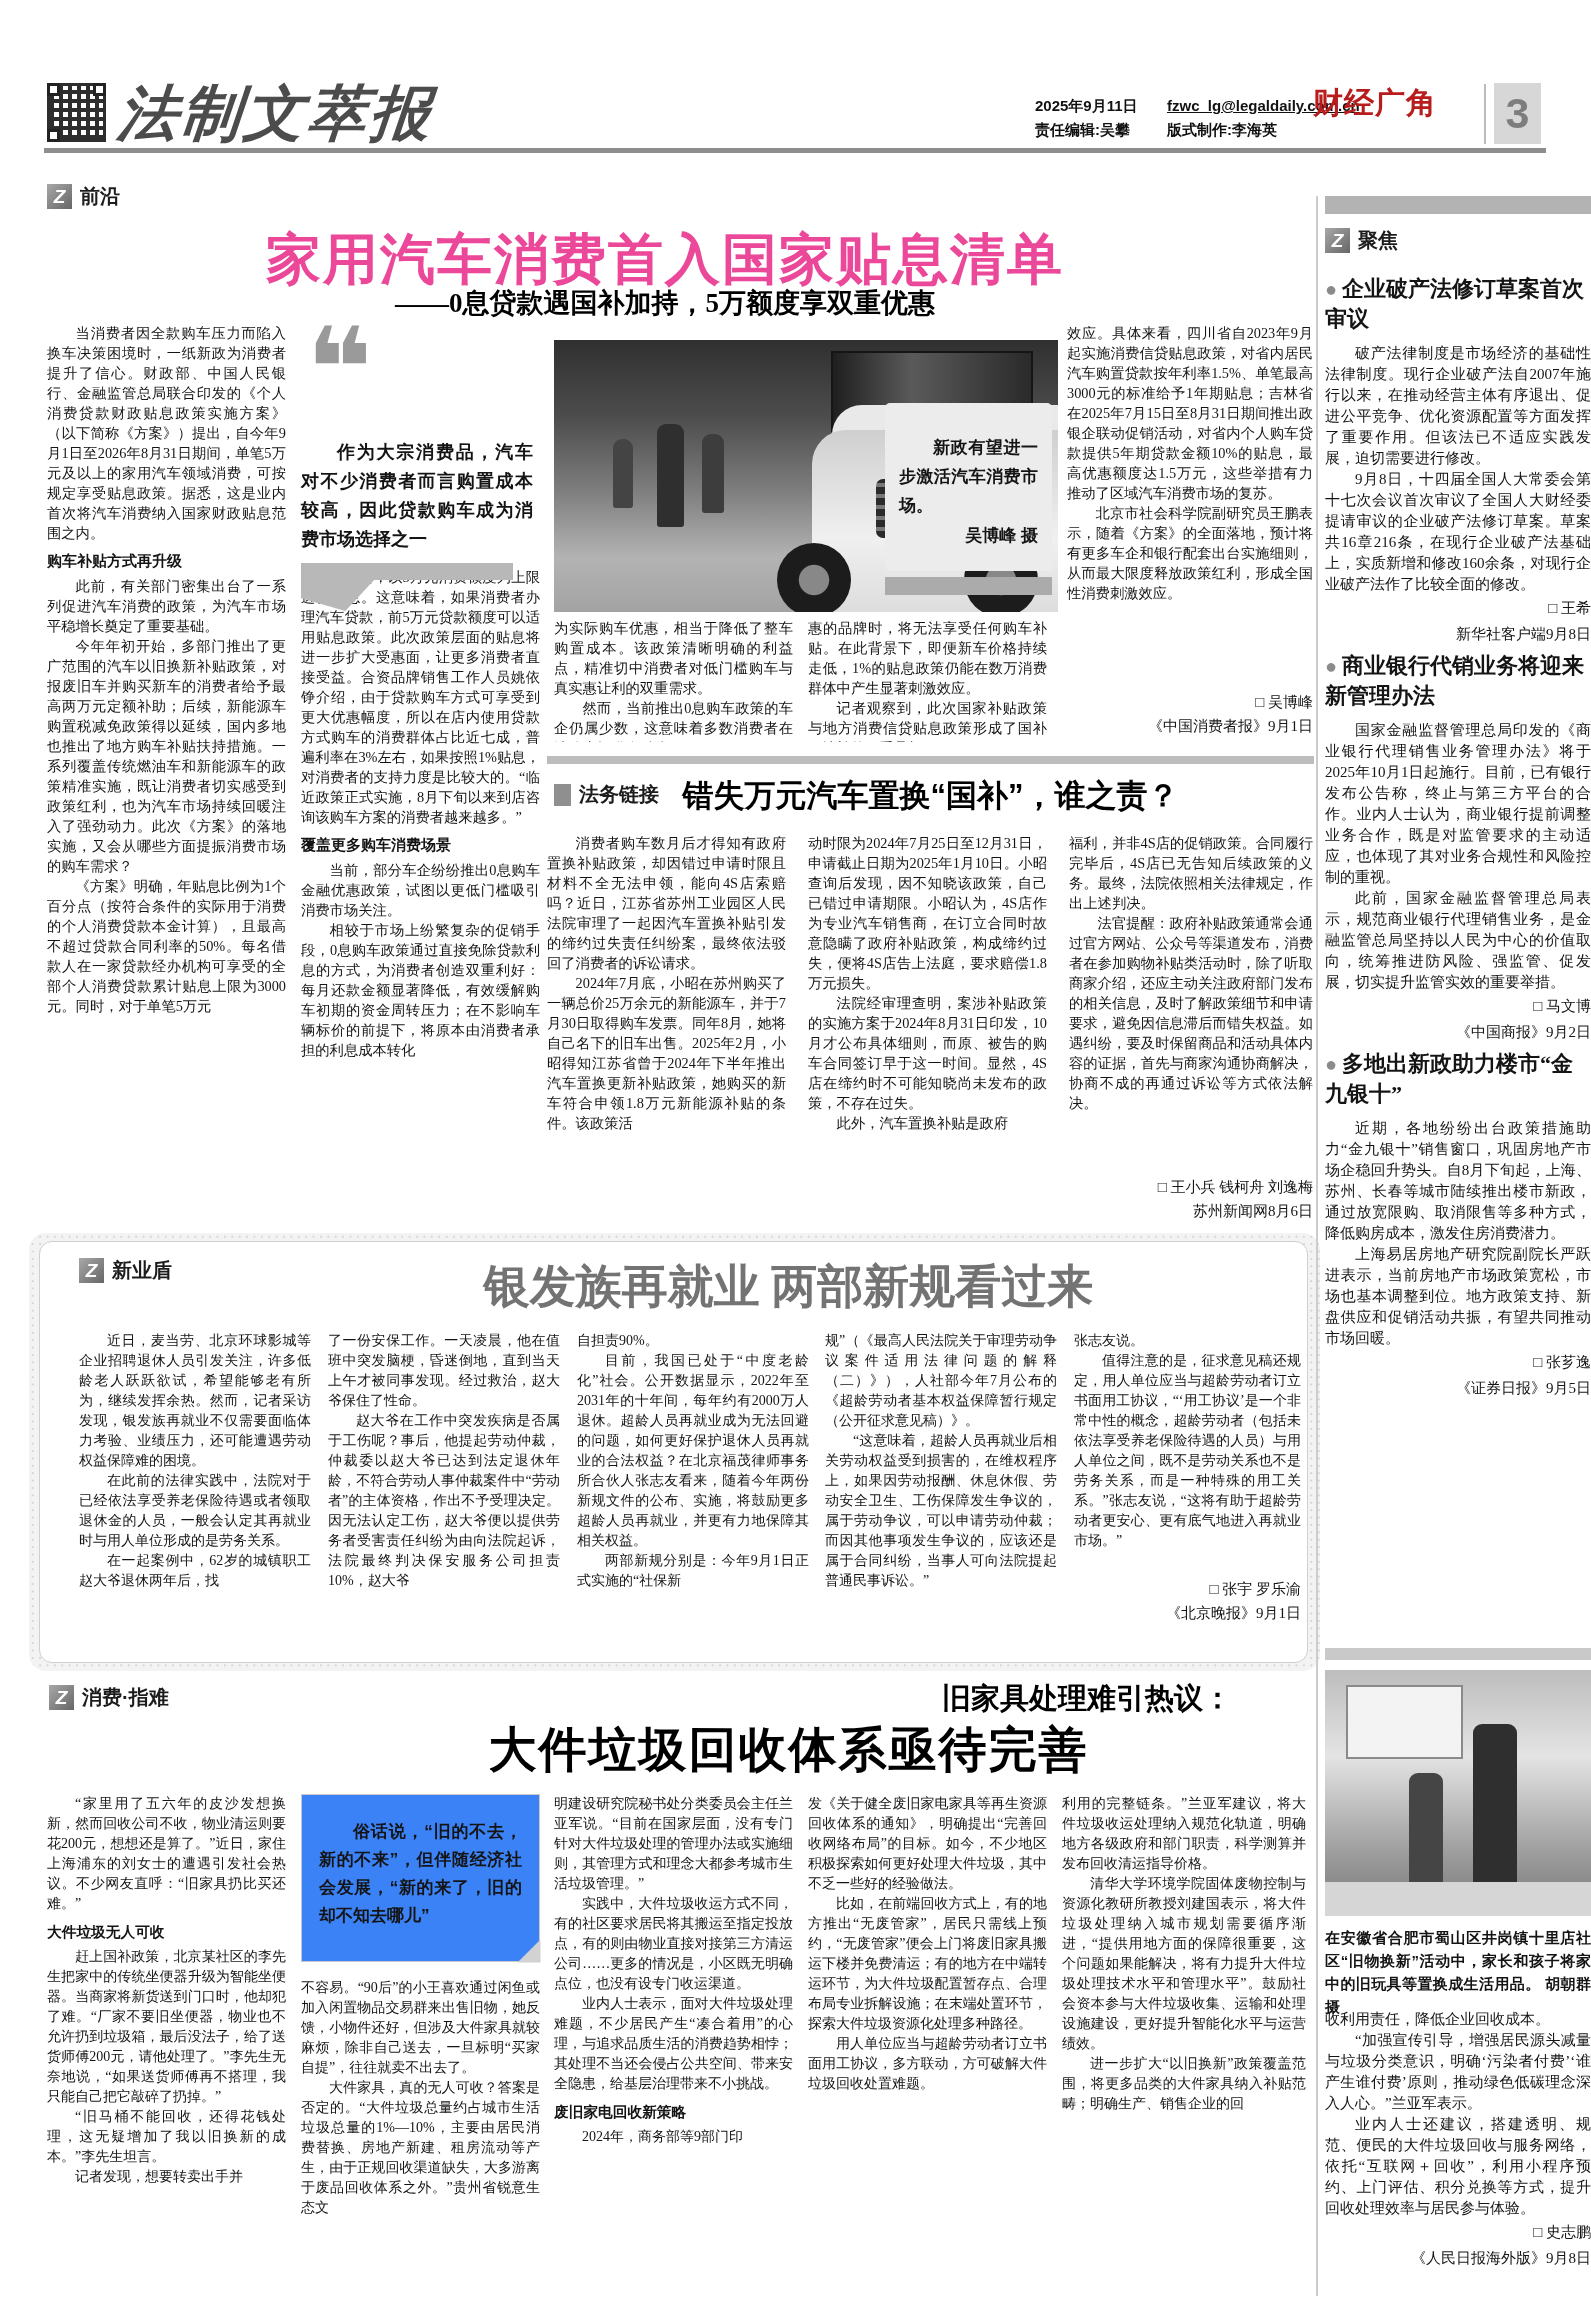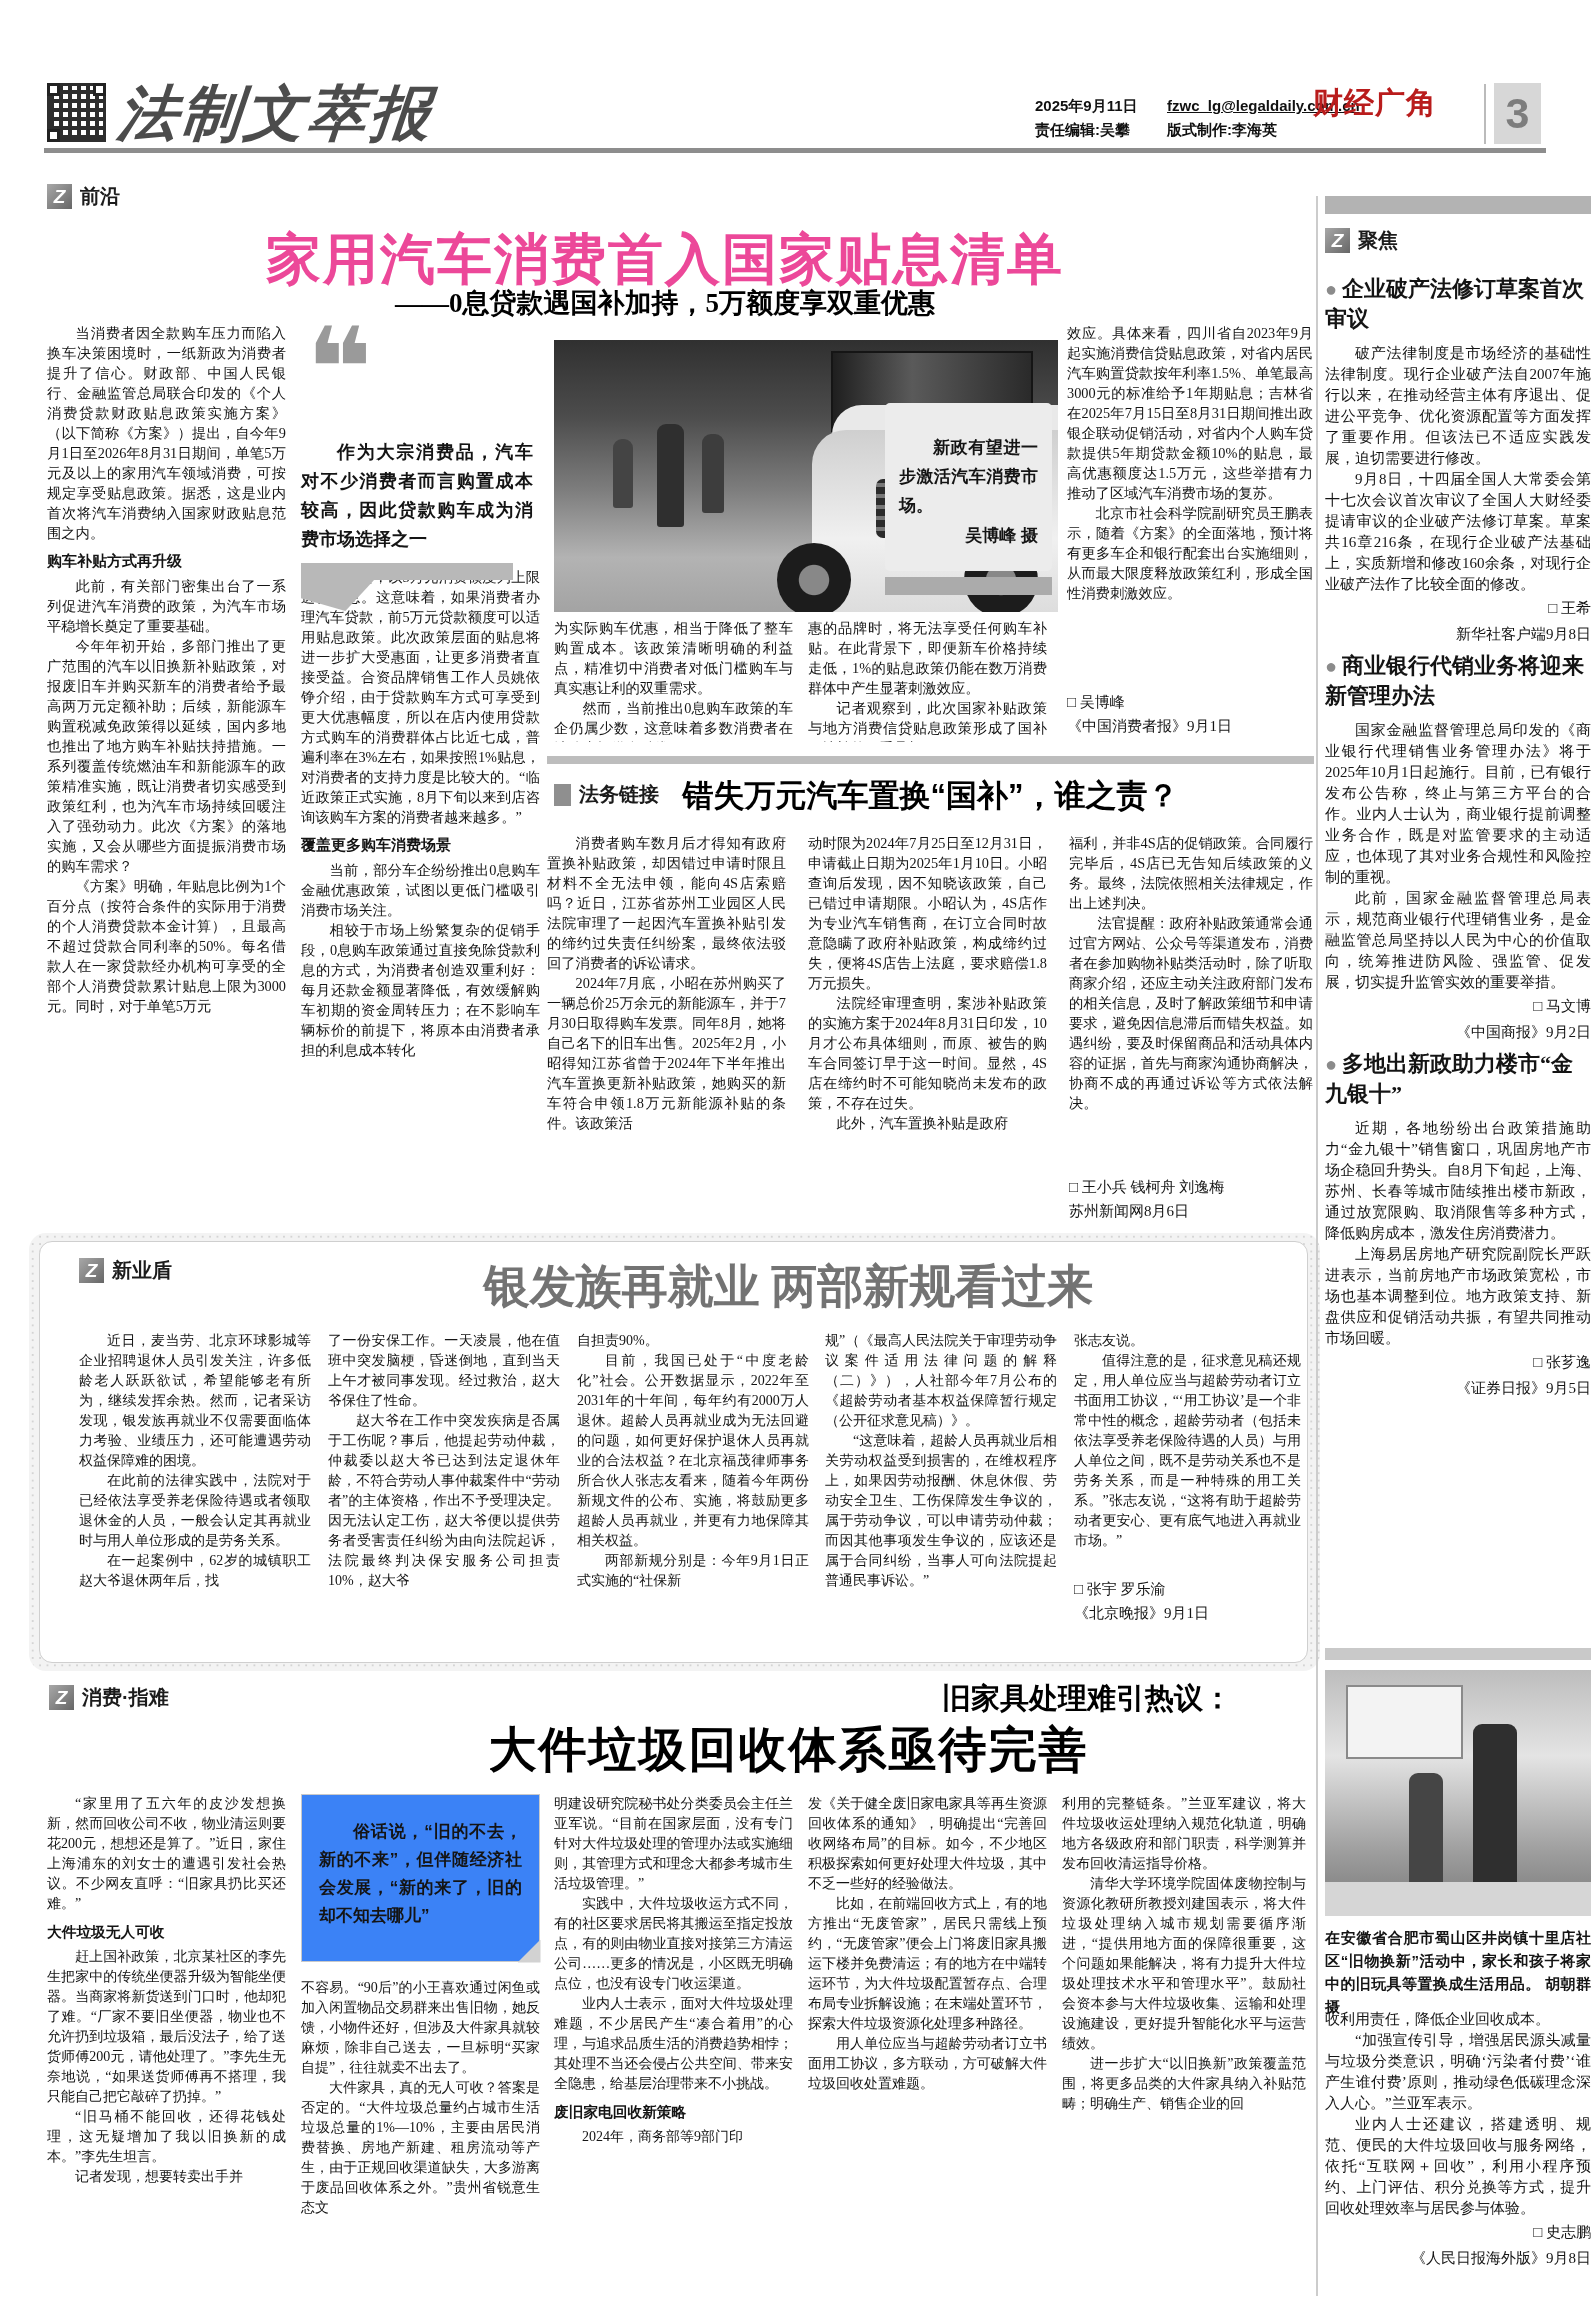--- a/index.html
+++ b/index.html
@@ -30,21 +30,21 @@
 .h-fawu{left:547px;top:775px;width:767px;text-align:center;font-size:31px;font-weight:900;color:#000}
 .h-xinye{left:345px;top:1256px;width:887px;text-align:center;font-size:46px;font-weight:900;color:#737373}
 .h-kicker{left:345px;top:1679px;width:887px;text-align:right;font-size:29px;font-weight:700;color:#000}
 .h-xiaofei{left:345px;top:1718px;width:887px;text-align:center;font-size:48px;font-weight:900;letter-spacing:2px;color:#000}
 
 .col{position:absolute;width:239px;font-size:14.3px;line-height:20px;text-align:justify;overflow:hidden}
 .col.f30{font-size:14px;line-height:20px}
 .col p.para{text-indent:2em}
 .col p.cont{text-indent:0}
 .col p.subhead{font-family:"Liberation Sans","DejaVu Sans",sans-serif;font-weight:bold;text-align:left;text-indent:0;margin:8px 0 5px;font-size:1.05em}
-.col p.byl,.credit p{text-indent:0}
+.col p.byl,.credit p{text-align:right;text-indent:0}
 .credit{position:absolute;font-size:15px;line-height:24px}
 
 .quote1{left:301px;top:335px;width:239px;height:224px}
 .qmark{position:absolute;left:5px;top:-22px;font-size:113px;color:#9a9a9a;font-weight:900;line-height:1}
 .quote1 .qtext{position:absolute;left:0;top:103px;width:232px;font-size:18px;line-height:29px;font-weight:bold;text-indent:2em;text-align:justify}
 .qribbon{left:301px;top:563px;width:212px;height:17px;background:#b8b8b8}
 .qtail{left:301px;top:579px;width:74px;height:32px;background:#b8b8b8;clip-path:polygon(0 0,100% 0,60% 100%,0 60%)}
 .quote2{left:301px;top:1794px;width:239px;height:168px;border:1.5px solid #c9c9c9;background:#3b82f6;padding:23px 17px}
 .quote2 .qtext2{font-size:17px;line-height:28px;font-weight:bold;text-align:justify;text-indent:2em}
 .fold{position:absolute;right:-1.5px;bottom:-1.5px;width:23px;height:23px;background:#d2d2d2;clip-path:polygon(100% 0,100% 100%,0 100%)}

